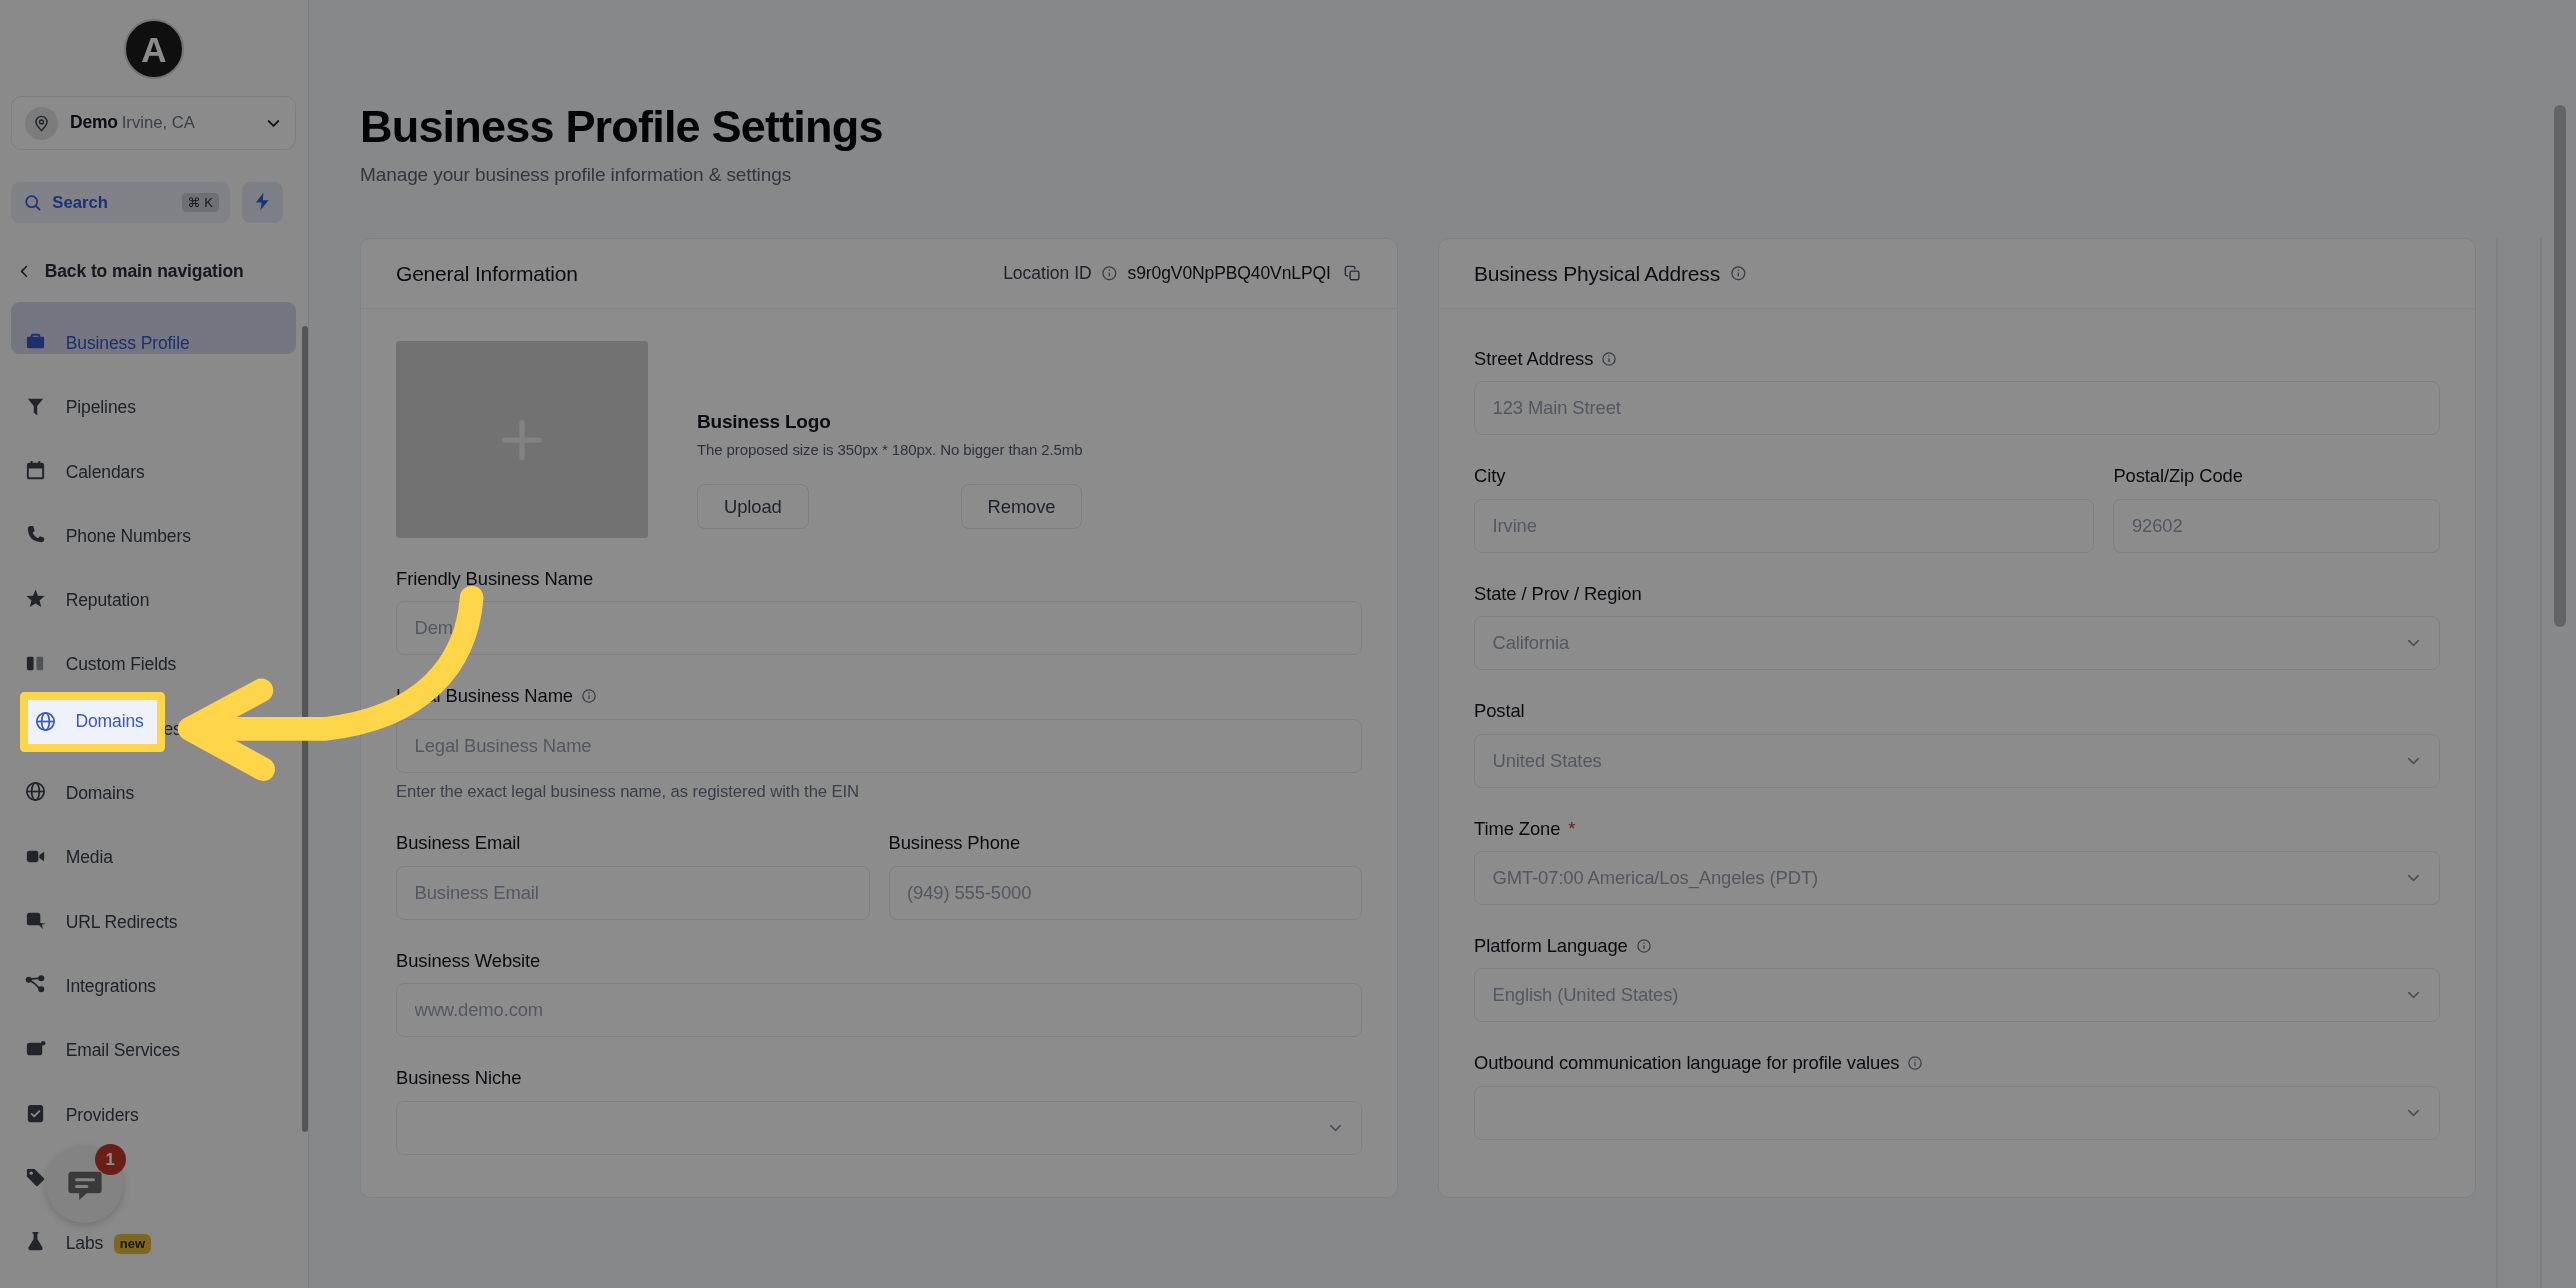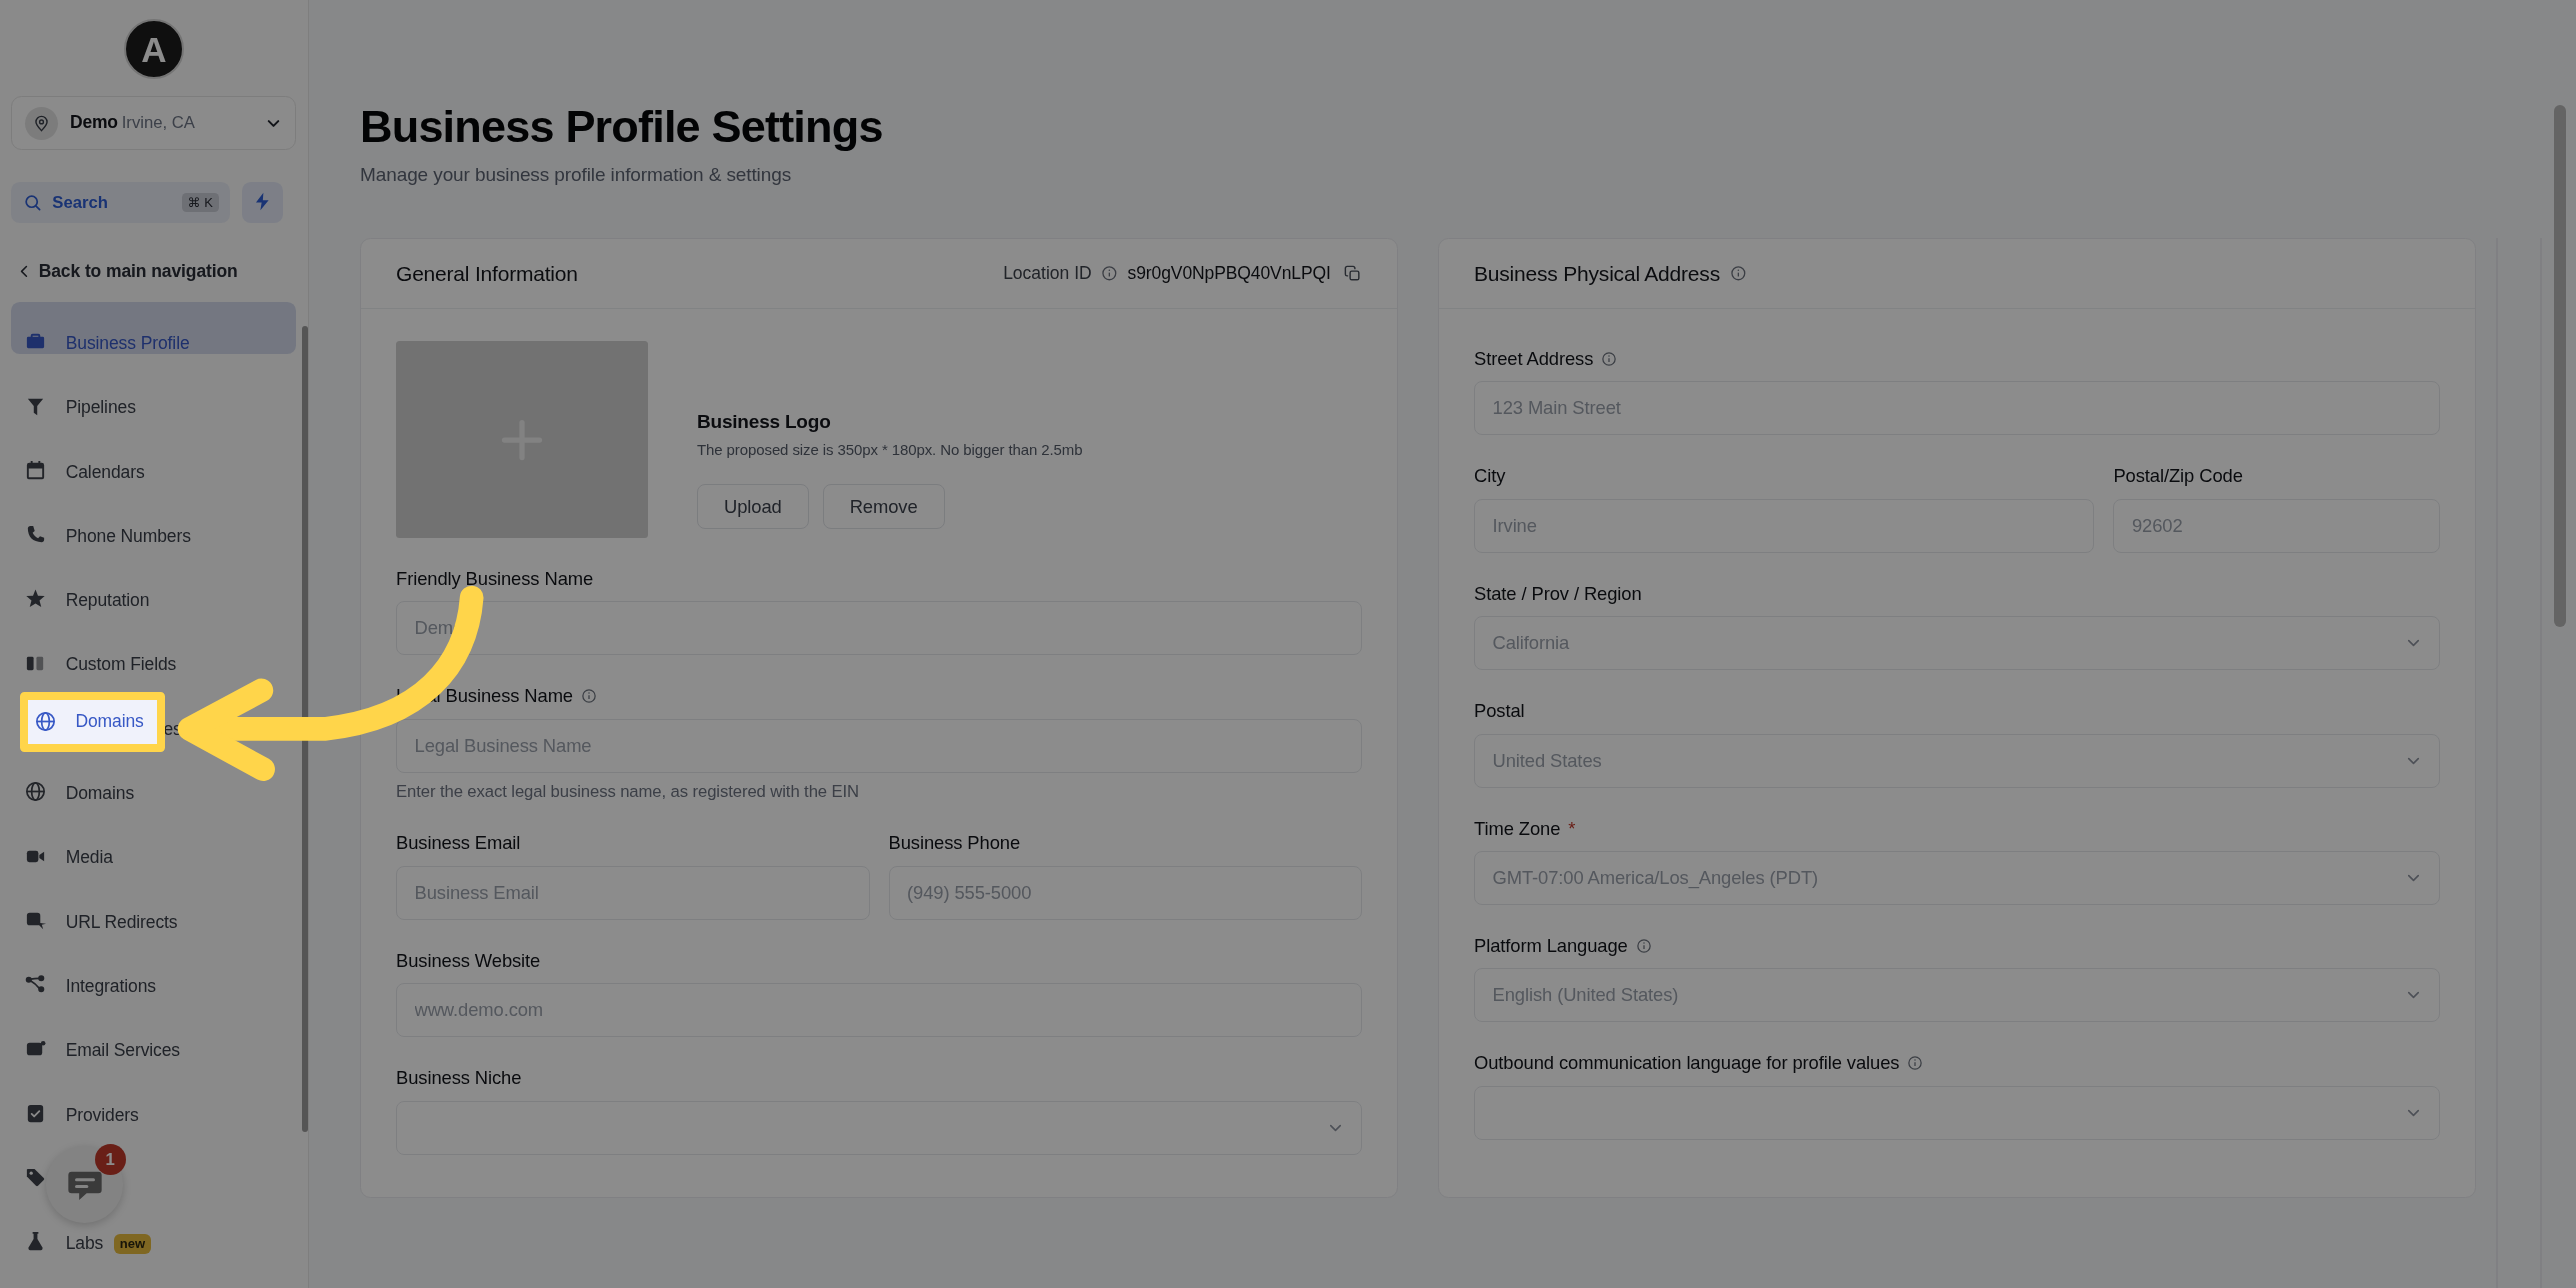--- a/index.html
+++ b/index.html
@@ -118,21 +118,21 @@
     background: #e3e8f6;
     border-radius: 8.8px;
     display: flex; align-items: center; justify-content: center;
     color: #2f5ed4;
   }
   .bolt-box svg { width: 21px; height: 21px; }
 
   .back-nav {
     position: absolute;
     left: 16px; top: 261px;
-    display: flex; align-items: center; gap: 6px;
+    display: flex; align-items: center; gap: 12px;
     color: #2a2e38;
   }
   .back-nav .chev svg { width: 16.7px; height: 16.7px; display:block; }
   .back-nav .lbl { font-size: 17.5px; font-weight: 600; letter-spacing: -0.1px; }
 
   .nav-list {
     position: absolute;
     left: 11.4px; top: 302px;
     width: 285px;
   }
@@ -273,21 +273,21 @@
   .logo-drop .plus { color: #ededed; }
   .logo-drop .plus svg { width: 60px; height: 60px; display: block; }
   .logo-meta { margin-left: 49px; padding-top: 70px; }
   .logo-h {
     font-size: 19px; font-weight: 700; color: #14161c; letter-spacing: -0.2px;
   }
   .logo-p {
     margin-top: 8px;
     font-size: 15px; color: #555c69; letter-spacing: -0.1px;
   }
-  .logo-btns { display: flex; gap: 14px; margin-top: 26px; }
+  .logo-btns { display: flex; gap: 14px; margin-top: 26px; justify-content: space-between; }
   .btn-outline {
     border: 1.8px solid #e1e3e8;
     border-radius: 8px;
     background: #fff;
     color: #3b414c;
     font-size: 18.4px;
     padding: 10.5px 26px;
     font-family: "Liberation Sans", sans-serif;
     letter-spacing: -0.1px;
   }

